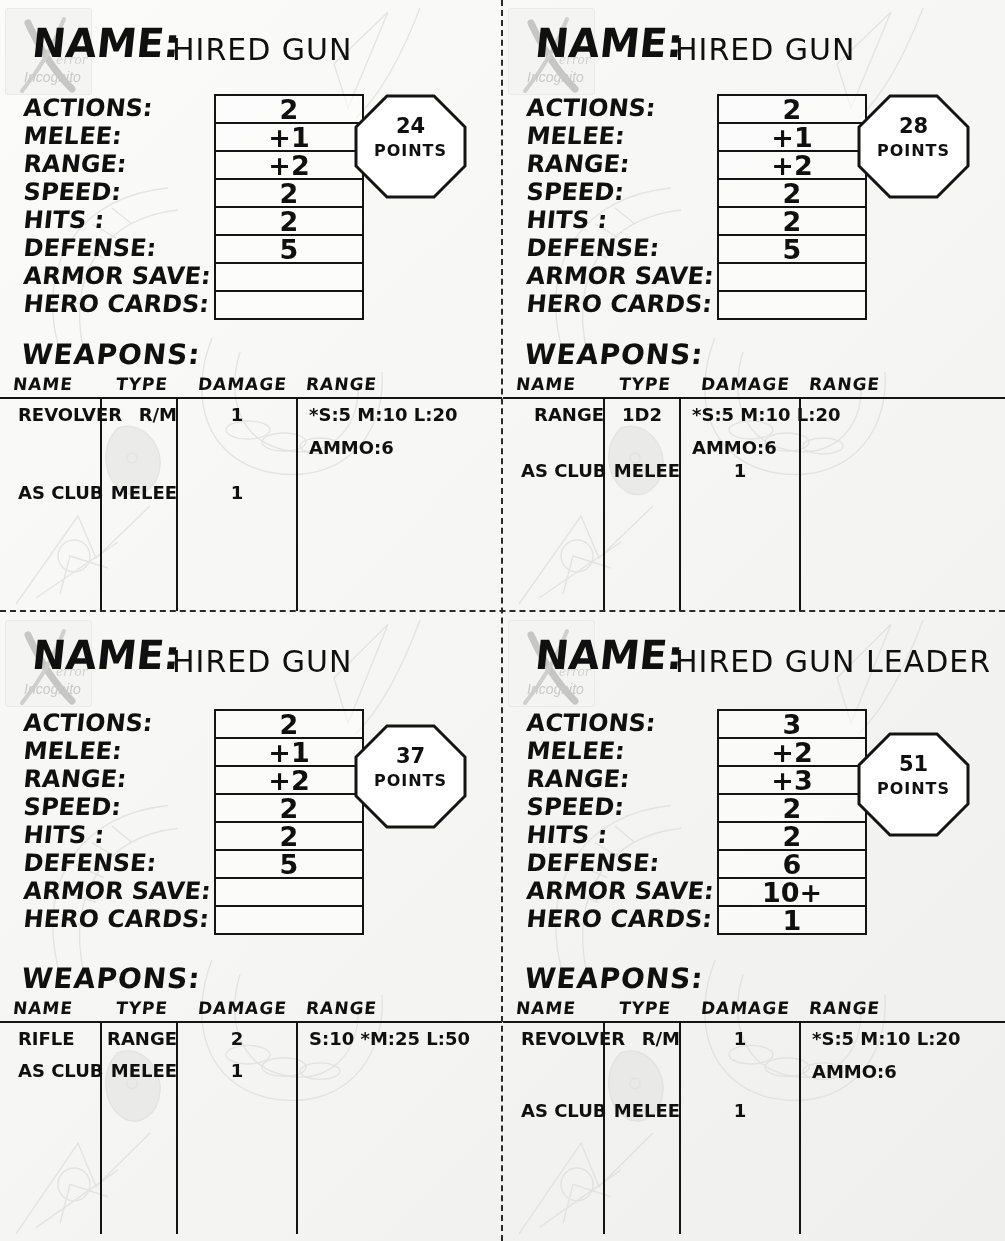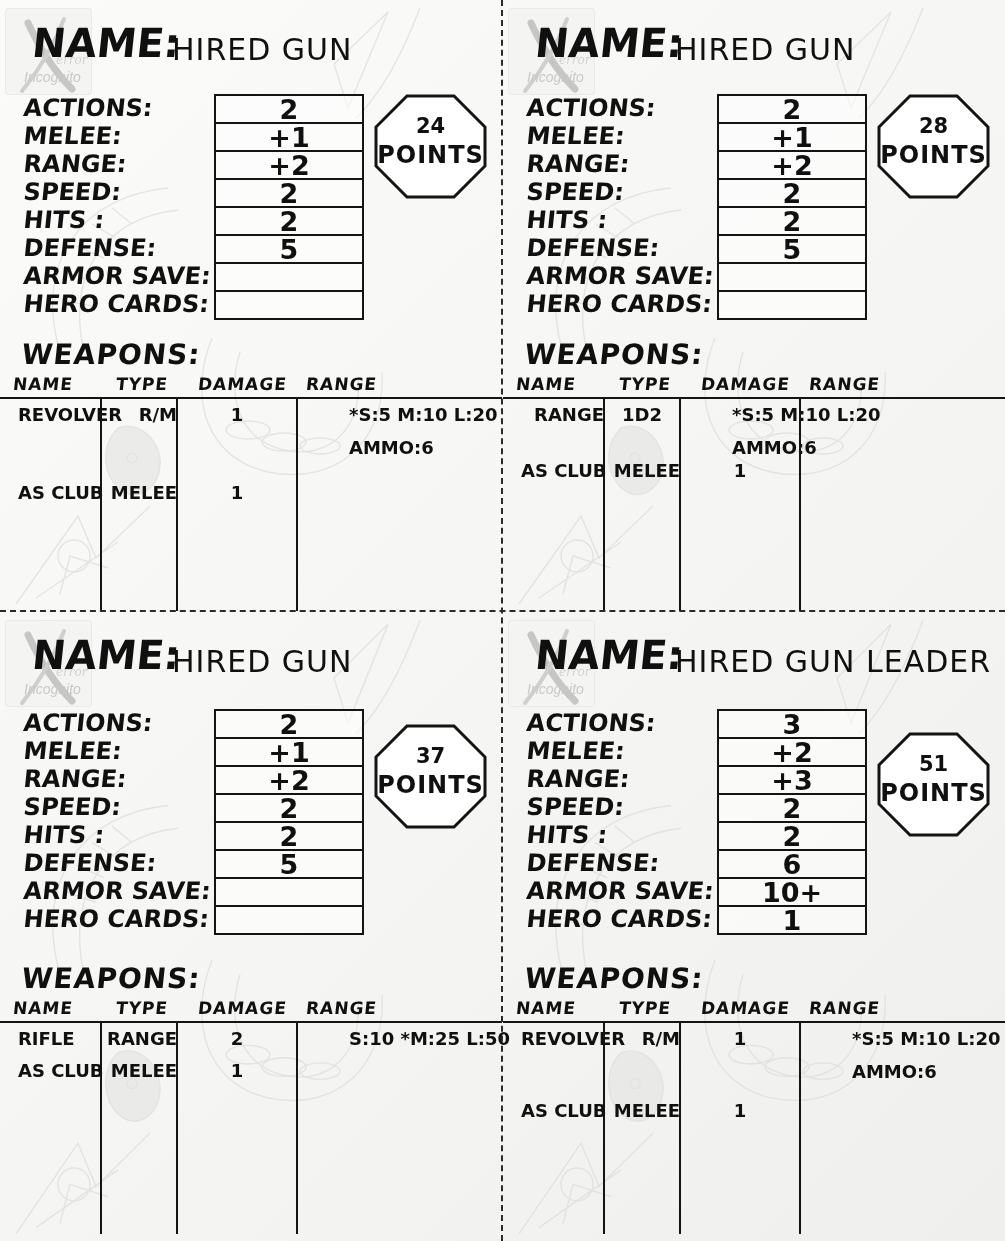--- a/index.html
+++ b/index.html
@@ -34,44 +34,44 @@
 
   .stats{position:absolute;left:22px;z-index:2;}
   .tl .stats,.tr .stats{top:94px;}
   .bl .stats,.br .stats{top:97px;}
   .srow{display:flex;height:30px;margin-top:-2px;}
   .srow:first-child{margin-top:0;}
   .slabel{width:192px;font-size:24px;font-weight:bold;line-height:29px;letter-spacing:0px;white-space:nowrap;}
   .sbox{width:150px;height:30px;box-sizing:border-box;border:2px solid #141414;background:rgba(255,255,255,.55);
     text-align:center;font-size:27px;font-weight:bold;line-height:27px;}
 
-  .octagon{position:absolute;width:113px;height:105px;z-index:2;left:374px;}
+  .octagon{position:absolute;width:113px;height:105px;z-index:2;left:354px;}
   .tl .octagon,.tr .octagon{top:94px;}
   .bl .octagon{top:112px;}
   .br .octagon{top:120px;}
   .octagon svg{position:absolute;left:0;top:0;}
   .oct-num{position:absolute;left:0;top:20px;width:100%;text-align:center;
     font-size:21px;font-weight:bold;}
   .oct-label{position:absolute;left:0;top:47px;width:100%;text-align:center;
-    font-size:24px;font-weight:bold;letter-spacing:1px;}
+    font-size:16px;font-weight:bold;letter-spacing:1px;}
 
   .weapons-block{position:absolute;left:0;width:100%;z-index:2;}
   .tl .weapons-block,.tr .weapons-block{top:338px;}
   .bl .weapons-block,.br .weapons-block{top:350px;}
   .weapons-title{position:absolute;left:20px;top:0;font-size:28px;font-weight:bold;letter-spacing:1px;}
   .wcol{position:absolute;top:36px;font-size:17px;font-weight:bold;letter-spacing:1px;}
   .wcol.c0{left:12px;}.wcol.c1{left:115px;}.wcol.c2{left:197px;}.wcol.c3{left:305px;}
   .wrule{position:absolute;left:0;top:59px;width:100%;height:2px;background:#141414;}
   .wtable{position:absolute;left:0;top:66px;width:100%;}
   .wrow{display:grid;grid-template-columns:101px 76px 120px auto;
     font-size:18px;font-weight:bold;line-height:21px;}
   .wname{padding-left:18px;white-space:nowrap;}
   .wtype{text-align:right;white-space:nowrap;}
   .wdmg{text-align:center;}
-  .wrange{padding-left:12px;white-space:nowrap;margin-left:40px;}
+  .wrange{padding-left:12px;white-space:nowrap;}
   .wnote{margin-top:12px;}
   .wnote:empty{display:none;}
   .tl .wrow + .wrow{margin-top:24px;}
   .tr .wrow + .wrow{margin-top:2px;}
   .bl .wrow + .wrow{margin-top:11px;}
   .br .wrow + .wrow{margin-top:18px;}
 
   .vline{position:absolute;width:2px;background:#141414;z-index:2;}
   .vline.v0{left:100px;}.vline.v1{left:176px;}.vline.v2{left:296px;}
   .tl .vline,.tr .vline{top:397px;height:214px;}

